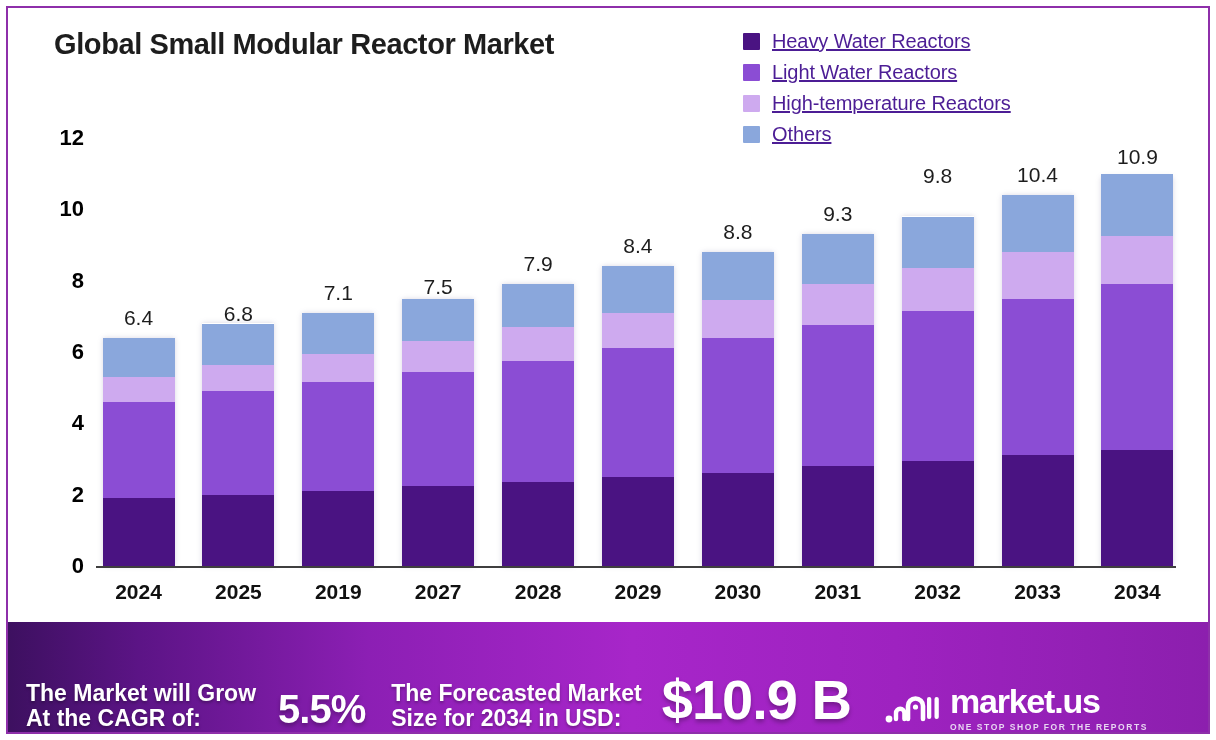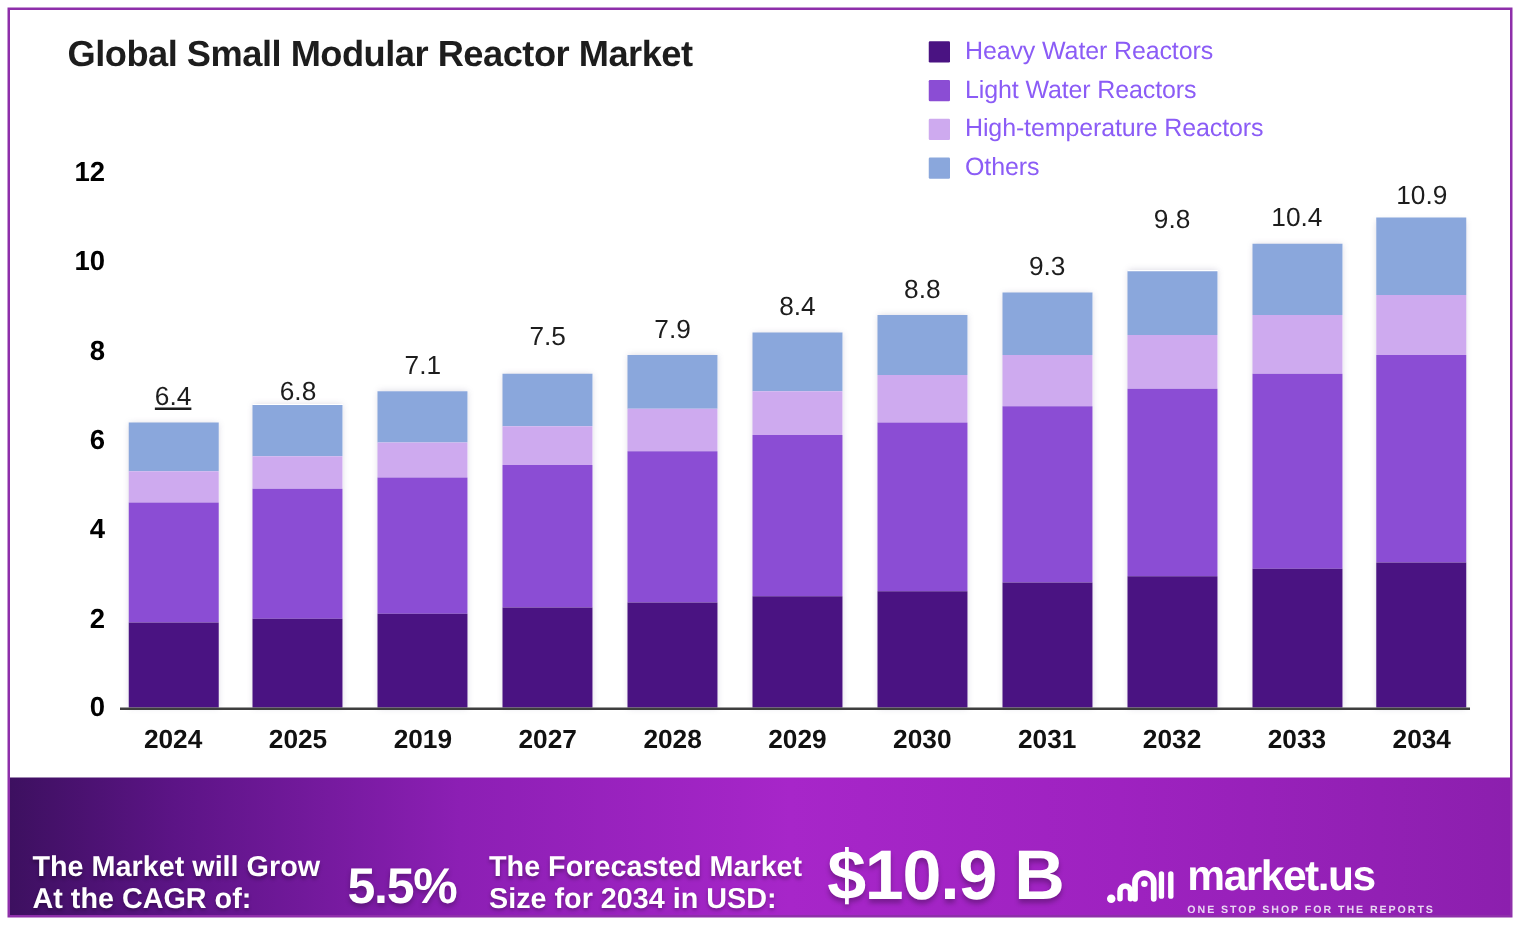--- a/index.html
+++ b/index.html
@@ -48,23 +48,24 @@
     gap: 12px;
     height: 22px;
   }
   .legend-swatch {
     width: 17px; height: 17px;
     flex: 0 0 17px;
     border-radius: 1px;
   }
   .legend-label {
     font-size: 20px;
-    color: #8b5cf6;
+    color: #4c1d95;
     white-space: nowrap;
     letter-spacing: -0.1px;
+    text-decoration: underline;
   }
   
   #plot {
     position: absolute;
     left: 92px;
     top: 130px;
     width: 1076px;
     height: 430px;
   }
   .ytick {
@@ -233,21 +234,21 @@
           <div class="ytick" style="top: 0px;">12</div>
         </div>
       <div id="bars">
           <div class="bar-col">
             <div class="bar-stack" style="height: 228.267px;">
               <div class="seg" style="flex: 0 0 17.1875%; background: rgb(138, 167, 220);"></div>
               <div class="seg" style="flex: 0 0 10.9375%; background: rgb(206, 170, 239);"></div>
               <div class="seg" style="flex: 0 0 42.1875%; background: rgb(139, 77, 212);"></div>
               <div class="seg" style="flex: 0 0 29.6875%; background: rgb(74, 19, 130);"></div>
             </div>
-            <div class="bar-total" style="bottom: 236.267px; text-decoration: underline;">6.4</div>
+            <div class="bar-total" style="bottom: 236.267px;">6.4</div>
             <div class="xtick">2024</div>
           </div>
           <div class="bar-col">
             <div class="bar-stack" style="height: 242.533px;">
               <div class="seg" style="flex: 0 0 16.9118%; background: rgb(138, 167, 220);"></div>
               <div class="seg" style="flex: 0 0 11.0294%; background: rgb(206, 170, 239);"></div>
               <div class="seg" style="flex: 0 0 42.6471%; background: rgb(139, 77, 212);"></div>
               <div class="seg" style="flex: 0 0 29.4118%; background: rgb(74, 19, 130);"></div>
             </div>
             <div class="bar-total" style="bottom: 240px;">6.8</div>
@@ -263,21 +264,21 @@
             <div class="bar-total" style="bottom: 261.233px;">7.1</div>
             <div class="xtick">2019</div>
           </div>
           <div class="bar-col">
             <div class="bar-stack" style="height: 267.5px;">
               <div class="seg" style="flex: 0 0 16%; background: rgb(138, 167, 220);"></div>
               <div class="seg" style="flex: 0 0 11.3333%; background: rgb(206, 170, 239);"></div>
               <div class="seg" style="flex: 0 0 42.6667%; background: rgb(139, 77, 212);"></div>
               <div class="seg" style="flex: 0 0 30%; background: rgb(74, 19, 130);"></div>
             </div>
-            <div class="bar-total" style="bottom: 284px;">7.5</div>
+            <div class="bar-total" style="bottom: 267px;">7.5</div>
             <div class="xtick">2027</div>
           </div>
           <div class="bar-col">
             <div class="bar-stack" style="height: 281.767px;">
               <div class="seg" style="flex: 0 0 15.1899%; background: rgb(138, 167, 220);"></div>
               <div class="seg" style="flex: 0 0 12.0253%; background: rgb(206, 170, 239);"></div>
               <div class="seg" style="flex: 0 0 43.038%; background: rgb(139, 77, 212);"></div>
               <div class="seg" style="flex: 0 0 29.7468%; background: rgb(74, 19, 130);"></div>
             </div>
             <div class="bar-total" style="bottom: 289.767px;">7.9</div>

